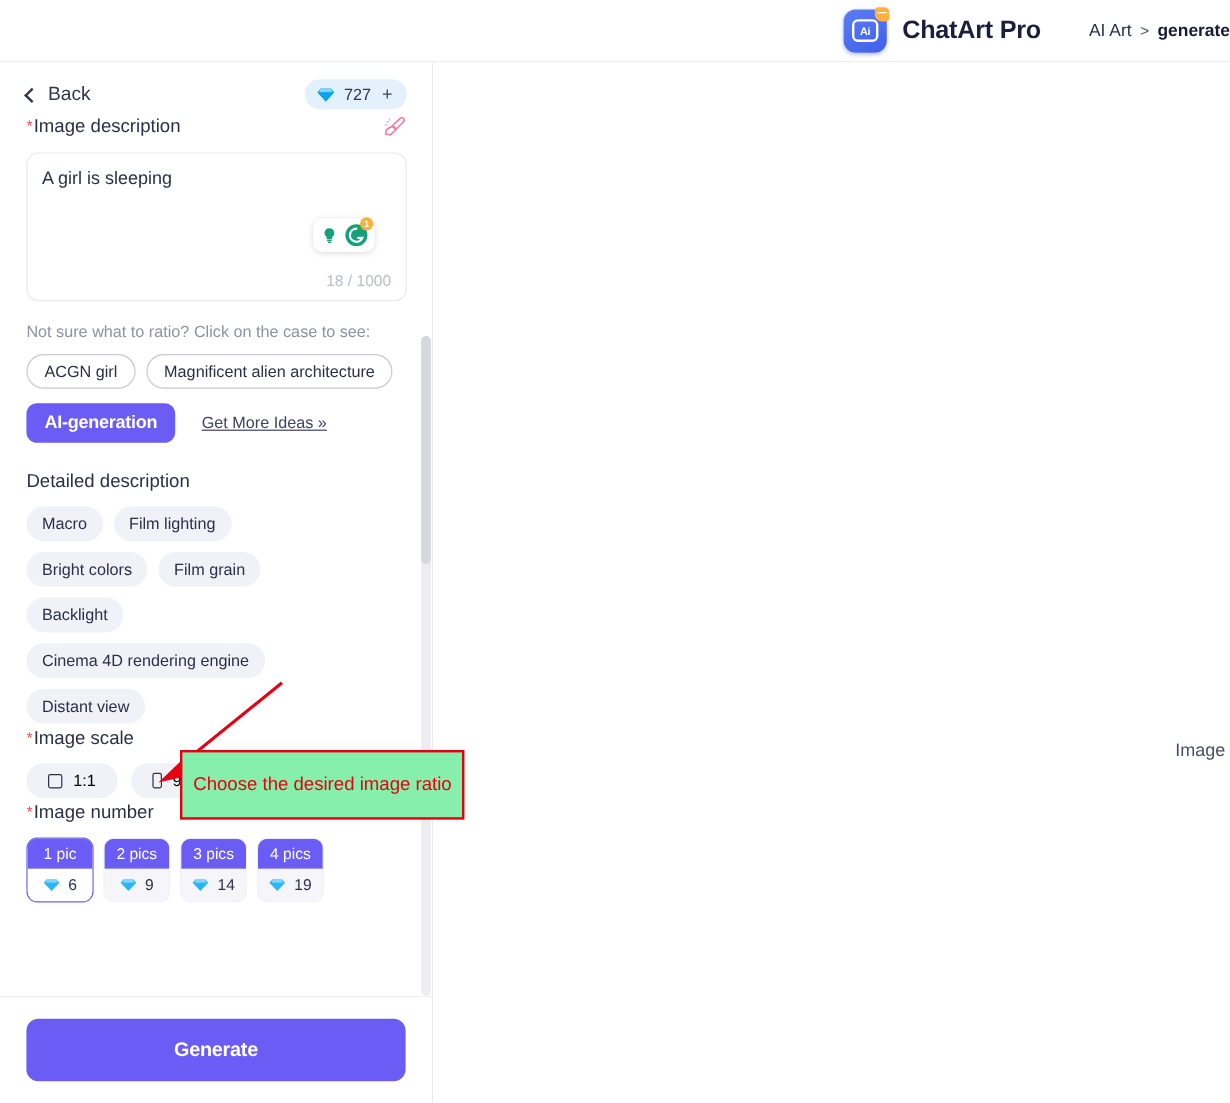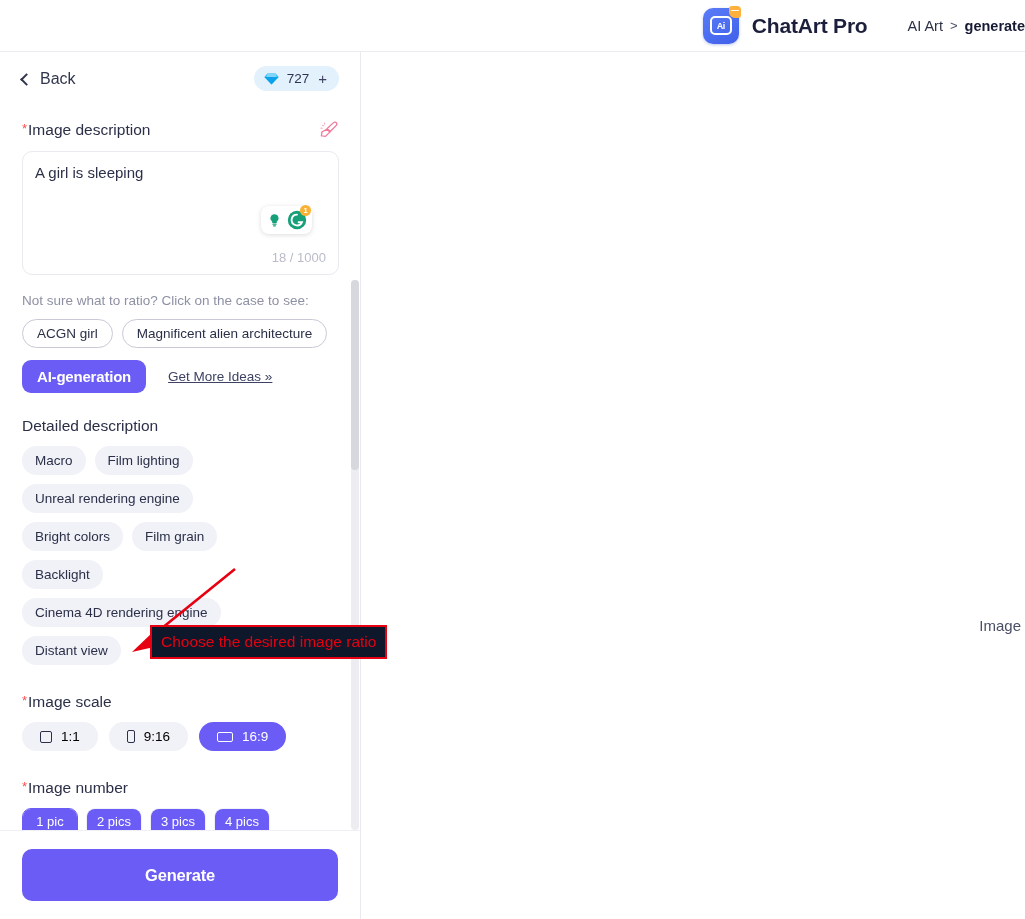--- a/index.html
+++ b/index.html
@@ -96,21 +96,21 @@
     font-size:13.5px; color:#2d3350;
   }
   .gem {
     width:15px; height:12px; position:relative; display:inline-block;
   }
   .gem svg { display:block; }
   .plus { font-size:15px; color:#3c4160; line-height:1; margin-left:1px; }
 
   
   .sect-label {
-    font-size:15.5px; color:#2b3048; margin-top:28px;
+    font-size:15.5px; color:#2b3048; margin-top:4px;
     display:flex; align-items:center; justify-content:space-between;
   }
   .req::before { content:"*"; color:#ff4d4f; font-size:13px;
                  vertical-align:top; margin-right:1px; }
   .brush-icon { width:22px; height:22px; cursor:pointer; }
 
   
   .ta-wrap {
     position:relative; margin-top:10px; height:124px;
     border:1px solid #e9e9ef; border-radius:10px; background:#fff;
@@ -200,21 +200,21 @@
   .gen-btn {
     width:316px; height:52px; background:#6a5cf5; color:#fff;
     border-radius:10px; font-size:16.5px; font-weight:bold;
     display:flex; align-items:center; justify-content:center; cursor:pointer;
     letter-spacing:-.2px;
   }
 
   
   .anno-box {
     position:absolute; left:150px; top:625px; border:2px solid #e60012;
-    padding:6px 9px; background:#0f172a; z-index:40;
+    padding:18px 9px; background:#86efac; z-index:40;
   }
   .anno-text { font-size:15.5px; color:#e60012; white-space:nowrap; }
   .anno-arrow { position:absolute; left:120px; top:555px; z-index:39; }
 </style>
 </head>
 <body>
 
 <div class="app">
 
   <div class="header">
@@ -296,21 +296,20 @@
 
         <div class="row-gen">
           <div class="chip-primary">AI-generation</div>
           <div class="link-ideas">Get More Ideas »</div>
         </div>
 
         <div class="dd-title">Detailed description</div>
         <div class="tag-row">
           <div class="tag">Macro</div>
           <div class="tag">Film lighting</div>
-          <div class="tag">Unreal rendering engine</div>
           <div class="tag">Bright colors</div>
           <div class="tag">Film grain</div>
           <div class="tag">Backlight</div>
           <div class="tag">Cinema 4D rendering engine</div>
           <div class="tag">Distant view</div>
         </div>
 
         <div class="sect-label">
           <span class="req">Image scale</span>
         </div>

